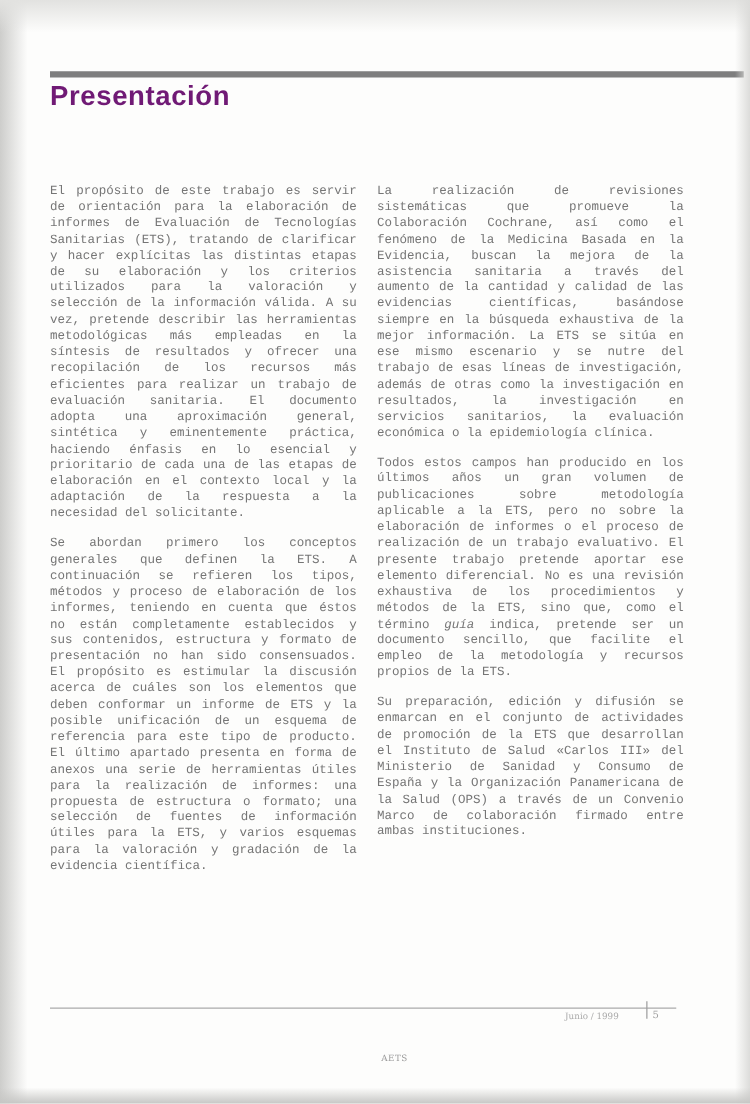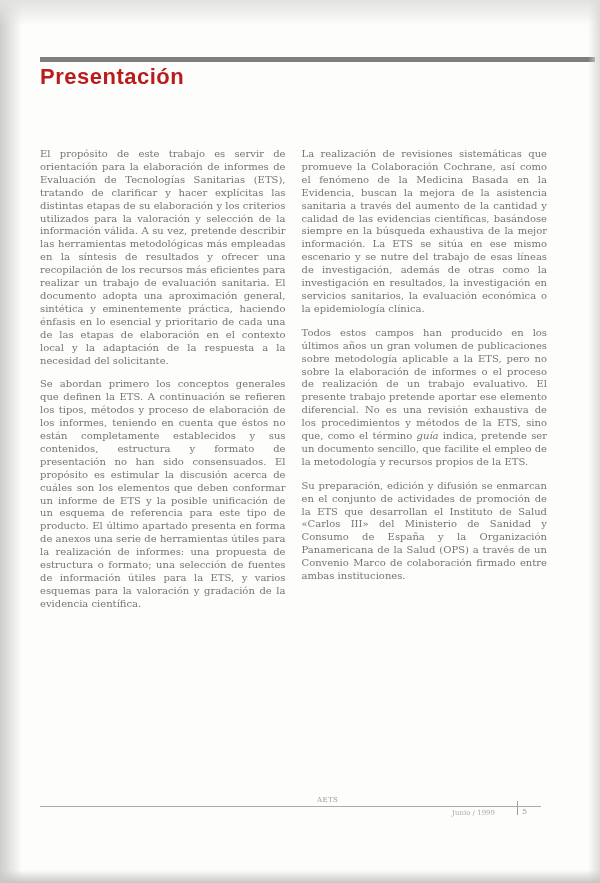--- a/index.html
+++ b/index.html
@@ -15,43 +15,43 @@
     background:linear-gradient(to bottom,#e2e2e0,rgba(255,255,255,0));pointer-events:none;}
   .edge-right{position:absolute;right:0;top:0;bottom:0;width:12px;
     background:linear-gradient(to left,#dcdcda,rgba(255,255,255,0));pointer-events:none;}
   .edge-bottom{position:absolute;left:0;right:0;bottom:0;height:13px;
     background:linear-gradient(to bottom,rgba(208,208,206,0),#c6c6c4);pointer-events:none;}
 
   .title-rule{position:absolute;left:40px;top:57px;width:555px;height:5px;background:#7e7e7e;}
   h1.page-title{
     position:absolute;left:40px;top:64px;margin:0;
     font-family:"Liberation Sans","DejaVu Sans",sans-serif;
-    font-size:22px;font-weight:bold;color:#b91c1c;letter-spacing:0.5px;
+    font-size:22px;font-weight:bold;color:#701a75;letter-spacing:0.5px;
   }
 
   .columns{
     position:absolute;left:40px;top:148px;width:507px;
-    display:flex;gap:16px;
+    display:flex;gap:16px;font-family:Liberation Mono, monospace;
   }
   .col{width:248px;}
   .col p{
     margin:0 0 11px 0;
     font-size:10px;line-height:12.9px;color:#757575;
     text-align:justify;
   }
   .col p .it{font-style:italic;}
 
   .footer-rule{position:absolute;left:40px;top:806px;width:501px;height:1px;background:#ababab;}
   .footer-doc-title{
     position:absolute;left:42px;top:809px;
     font-size:7px;font-style:italic;color:#9b9b9b;letter-spacing:0.1px;
   }
   .footer-org{
-    position:absolute;left:305px;top:796px;
-    font-size:7px;color:#9b9b9b;letter-spacing:0.4px;margin-left:12px;
+    position:absolute;left:305px;top:843px;
+    font-size:7px;color:#9b9b9b;letter-spacing:0.4px;
   }
   .footer-date{
     position:absolute;left:440px;top:809px;width:55px;text-align:right;
     font-size:7px;color:#aaaaaa;
   }
   .footer-divider{
     position:absolute;left:517px;top:801px;width:1px;height:14px;background:#9f9f9f;
   }
   .footer-page-number{
     position:absolute;left:522px;top:807px;

